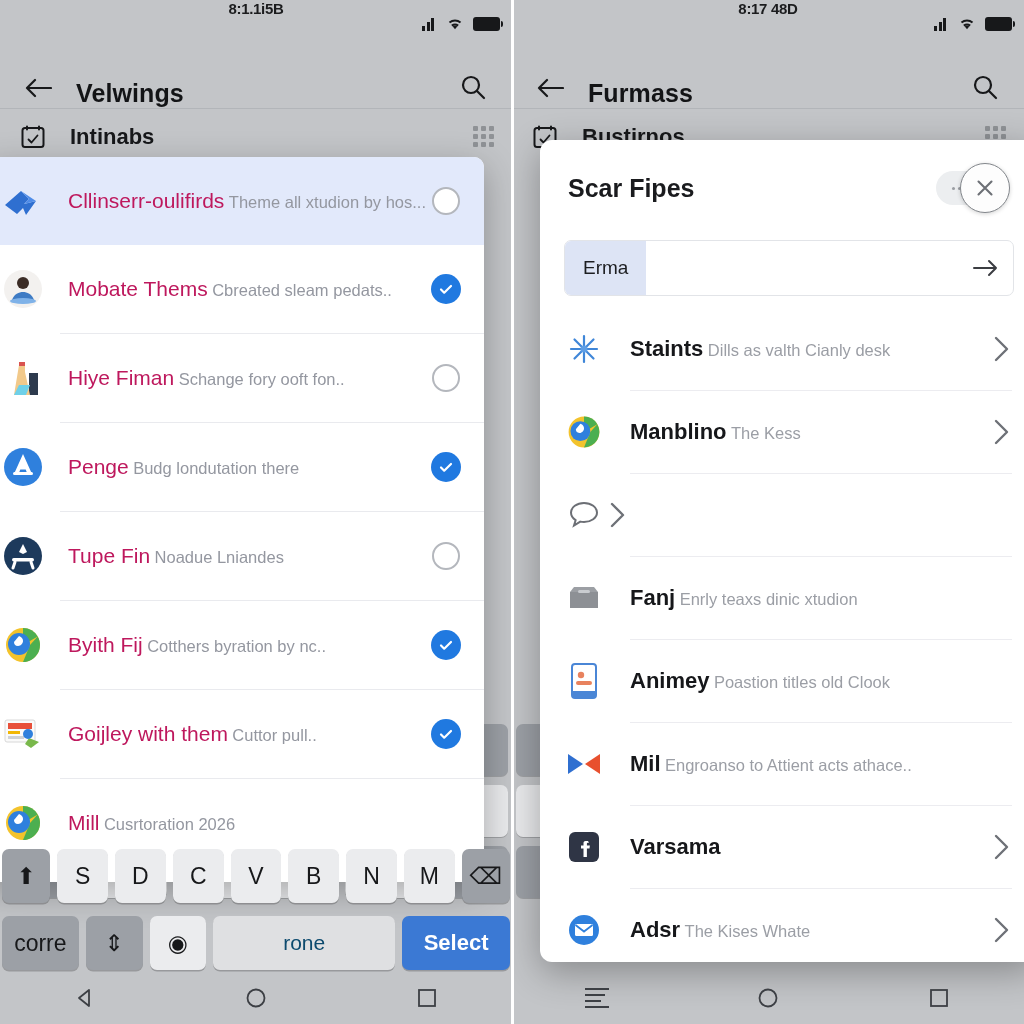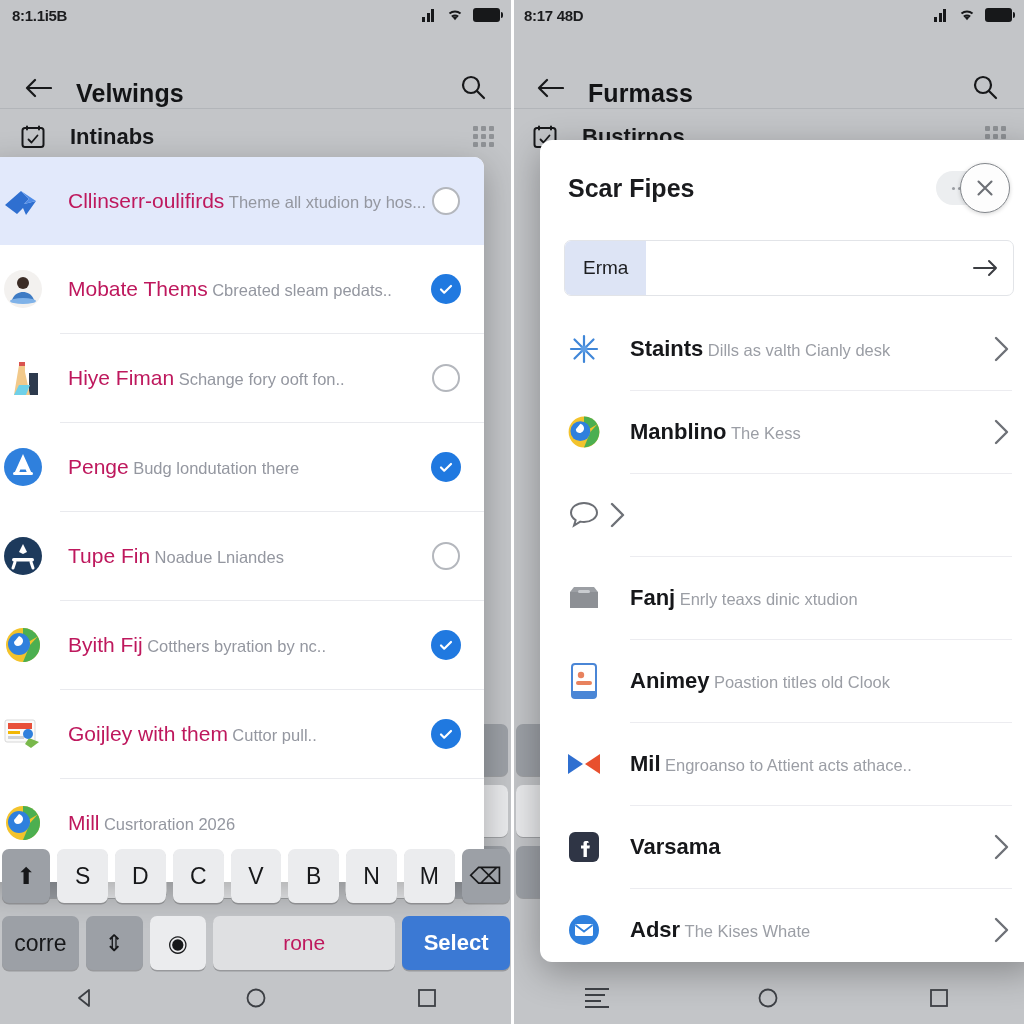--- a/index.html
+++ b/index.html
@@ -10,21 +10,21 @@
     overflow: hidden;
   }
   .screen-wrap { position: relative; width: 1024px; height: 1024px; display: flex; }
   .panel { position: relative; width: 512px; height: 1024px; overflow: hidden; background: #c3c5c8; }
   .panel.right { background: #c3c5c8; }
   .panel-divider { position: absolute; left: 511px; top: 0; width: 3px; height: 1024px; background: #ffffff; z-index: 60; }
 
   
   .statusbar {
     position: relative; height: 30px; display: flex; align-items: center;
-    padding: 0 12px; color: #1b1c1e; font-size: 15px; font-weight: 600;
+    padding: 0 12px; color: #1b1c1e; font-size: 15px; font-weight: 600; flex-direction: column;
   }
   .statusbar .clock { letter-spacing: -0.3px; }
   .statusbar .sb-right { margin-left: auto; display: flex; align-items: center; gap: 9px; }
   .ic-signal { width: 15px; height: 14px; position: relative; }
   .ic-signal i { position: absolute; bottom: 0; width: 3px; background: #17181a; display:block;}
   .ic-signal i:nth-child(1){ left:0; height:5px;}
   .ic-signal i:nth-child(2){ left:4.5px; height:9px;}
   .ic-signal i:nth-child(3){ left:9px; height:13px;}
   .ic-wifi { width: 18px; height: 14px; }
   .ic-batt { width: 27px; height: 14px; border-radius: 3px; background: #17181a; position: relative; }
@@ -70,21 +70,21 @@
 
   
   .kbd { position:absolute; left:0; right:0; bottom:52px; z-index: 40; }
   .kbd-row { display:flex; align-items:center; gap: 7px; padding: 0 2px; }
   .kbd-row.r1 { height: 58px; margin-bottom: 9px; }
   .kbd-row.r2 { height: 58px; }
   .key { height: 54px; border-radius: 7px; background:#ebecee; display:flex; align-items:center; justify-content:center;
          font-size: 23px; color:#17181a; font-weight:500; box-shadow: 0 1.5px 0 rgba(0,0,0,.22); flex:1;}
   .key.dark { background:#9ca0a6; }
   .key.wide { flex: 1.35; }
-  .key.space { flex: 3.2; background:#dfe0e2; font-size:21px; color:#be185d;}
+  .key.space { flex: 3.2; background:#dfe0e2; font-size:21px; color:#0c4a6e;}
   .key.accent { flex: 1.9; background:#3b79d4; color:#ffffff; font-weight:700; font-size:22px;}
   .key.shift { flex: .95; }
 
   
   .navbar { position:absolute; left:0; right:0; bottom:0; height:52px; display:flex; align-items:center; justify-content:space-around; z-index:45;}
   .nav-btn { width:46px; height:46px; display:flex; align-items:center; justify-content:center;}
 
   
   .card-right {
     position:absolute; left: 28px; right: -14px; top: 140px; height: 822px;

